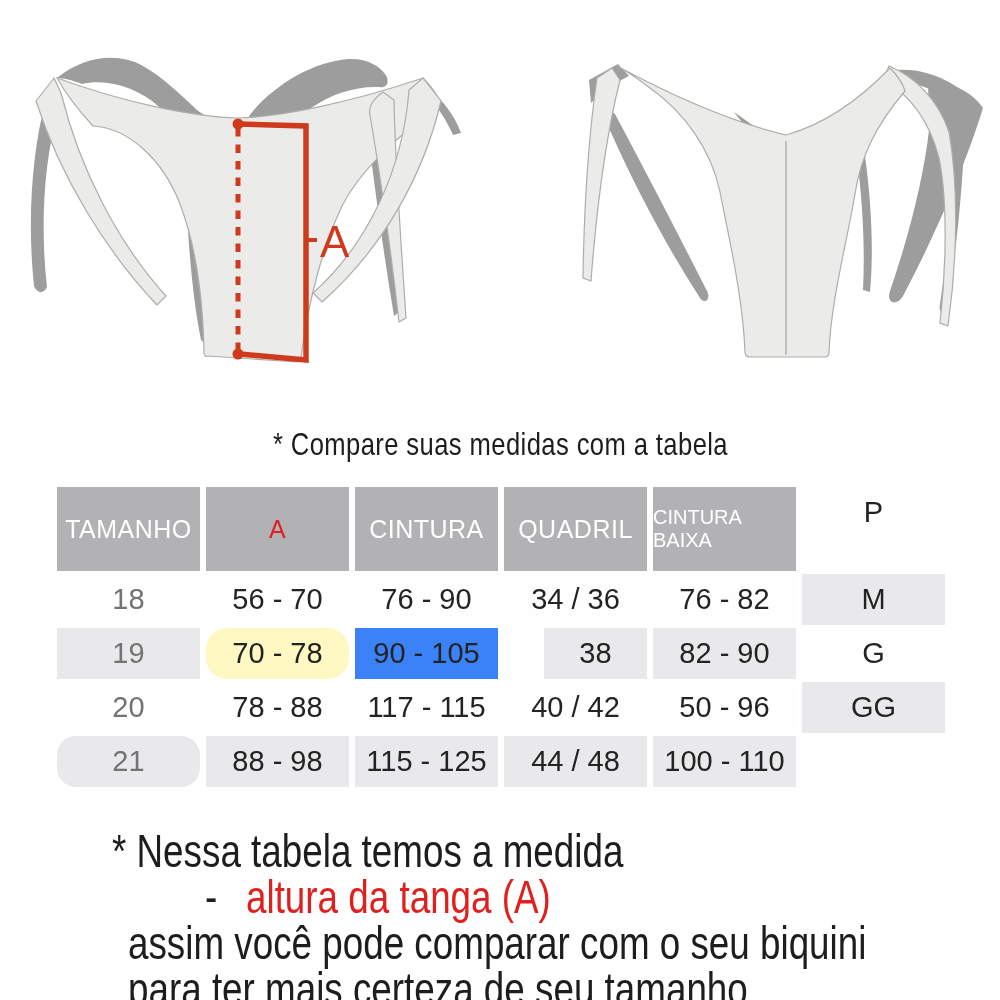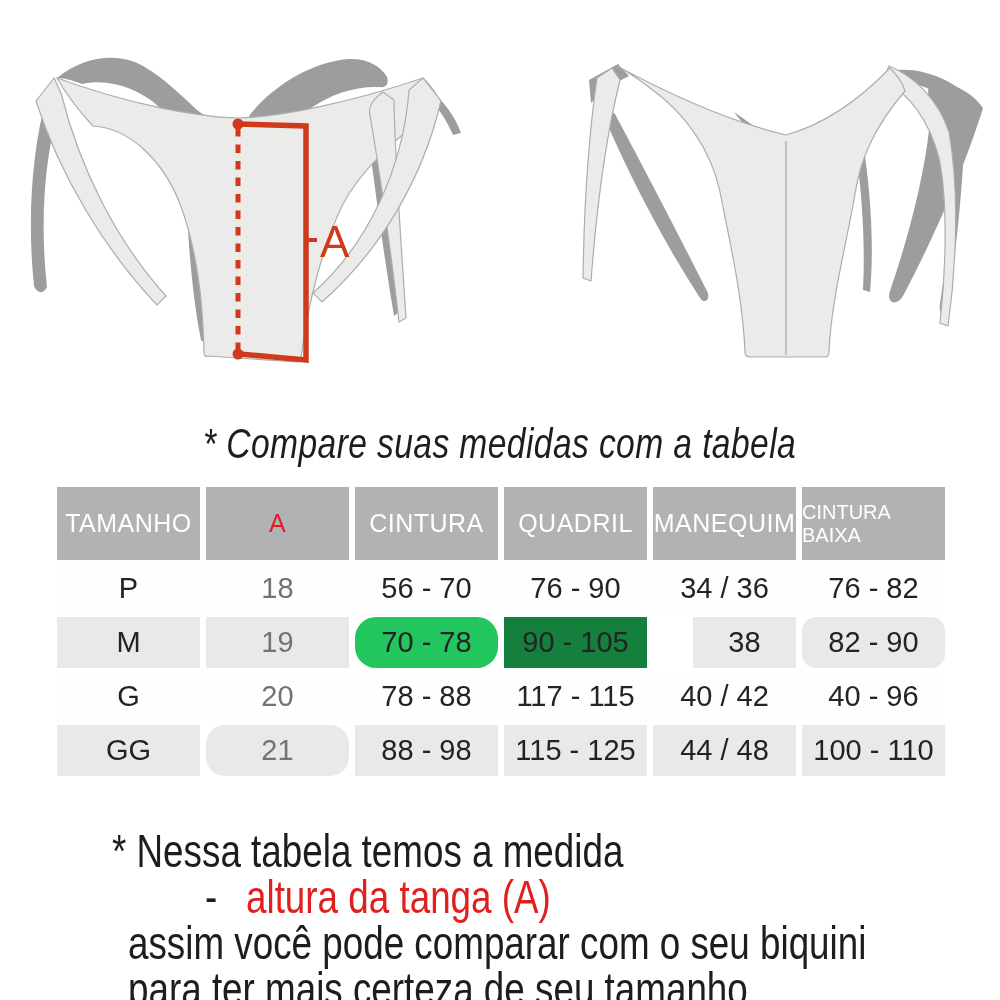--- a/index.html
+++ b/index.html
@@ -7,30 +7,30 @@
     position:relative;width:1000px;height:1000px;background:#ffffff;
     font-family:"Liberation Sans", sans-serif;overflow:hidden;
   }
   .illus{position:absolute;left:0;top:0;}
   
   .cond{display:inline-block;transform:scaleX(0.80);transform-origin:0 50%;white-space:nowrap;}
   .cond-c{display:inline-block;transform:scaleX(0.80);transform-origin:50% 50%;white-space:nowrap;}
 
   .title{
     position:absolute;top:422px;left:0;width:1000px;text-align:center;
-    font-size:42px;line-height:44px;color:#1d1d1d;letter-spacing:0.5px;font-style:italic;
+    font-size:32px;line-height:44px;color:#1d1d1d;letter-spacing:0.5px;
   }
 
   .size-table{
     position:absolute;left:57px;top:487px;width:888px;
     display:grid;grid-template-columns:repeat(6,1fr);
     column-gap:6px;row-gap:3px;
   }
   .th{
-    background:#b2b2b5;color:#ffffff;height:73px;
+    background:#b2b2b5;color:#ffffff;height:84px;
     display:flex;align-items:center;justify-content:center;
     font-size:25px;letter-spacing:0.5px;
   }
   .th.red{color:#e01e25;}
   .th.small{font-size:20px;letter-spacing:0;}
   .td{
     height:51px;background:#fefefe;color:#232323;
     display:flex;align-items:center;justify-content:center;
     font-size:29px;
   }
@@ -107,43 +107,42 @@
   <div class="title">
     <span class="cond-c">* Compare suas medidas com a tabela</span>
   </div>
 
   <div class="size-table">
 
     <div class="th">TAMANHO</div>
     <div class="th red">A</div>
     <div class="th">CINTURA</div>
     <div class="th">QUADRIL</div>
-    <div class="th">MANEQUIM</div>
     <div class="th small">CINTURA BAIXA</div>
 
     <div class="td">P</div>
     <div class="td red">18</div>
     <div class="td">56 - 70</div>
     <div class="td">76 - 90</div>
     <div class="td">34 / 36</div>
     <div class="td">76 - 82</div>
 
     <div class="td row-alt" style="background:#e9e9eb;">M</div>
     <div class="td red" style="background:#e9e9eb;">19</div>
-    <div class="td" style="background:#22c55e;border-radius:21px;">70 - 78</div>
-    <div class="td" style="background:#15803d;">90 - 105</div>
+    <div class="td" style="background:#fef9c3;border-radius:21px;">70 - 78</div>
+    <div class="td" style="background:#3b82f6;">90 - 105</div>
     <div class="td" style="background:#e9e9eb;margin-left:40px;">38</div>
-    <div class="td" style="background:#e9e9eb;border-radius:14px;">82 - 90</div>
+    <div class="td" style="background:#e9e9eb;">82 - 90</div>
 
     <div class="td">G</div>
     <div class="td red">20</div>
     <div class="td">78 - 88</div>
     <div class="td">117 - 115</div>
     <div class="td">40 / 42</div>
-    <div class="td">40 - 96</div>
+    <div class="td">50 - 96</div>
 
     <div class="td" style="background:#e9e9eb;">GG</div>
     <div class="td red" style="background:#e9e9eb;border-radius:19px;">21</div>
     <div class="td" style="background:#e9e9eb;">88 - 98</div>
     <div class="td" style="background:#e9e9eb;">115 - 125</div>
     <div class="td" style="background:#e9e9eb;">44 / 48</div>
     <div class="td" style="background:#e9e9eb;">100 - 110</div>
   </div>
 
   <div class="footer">

